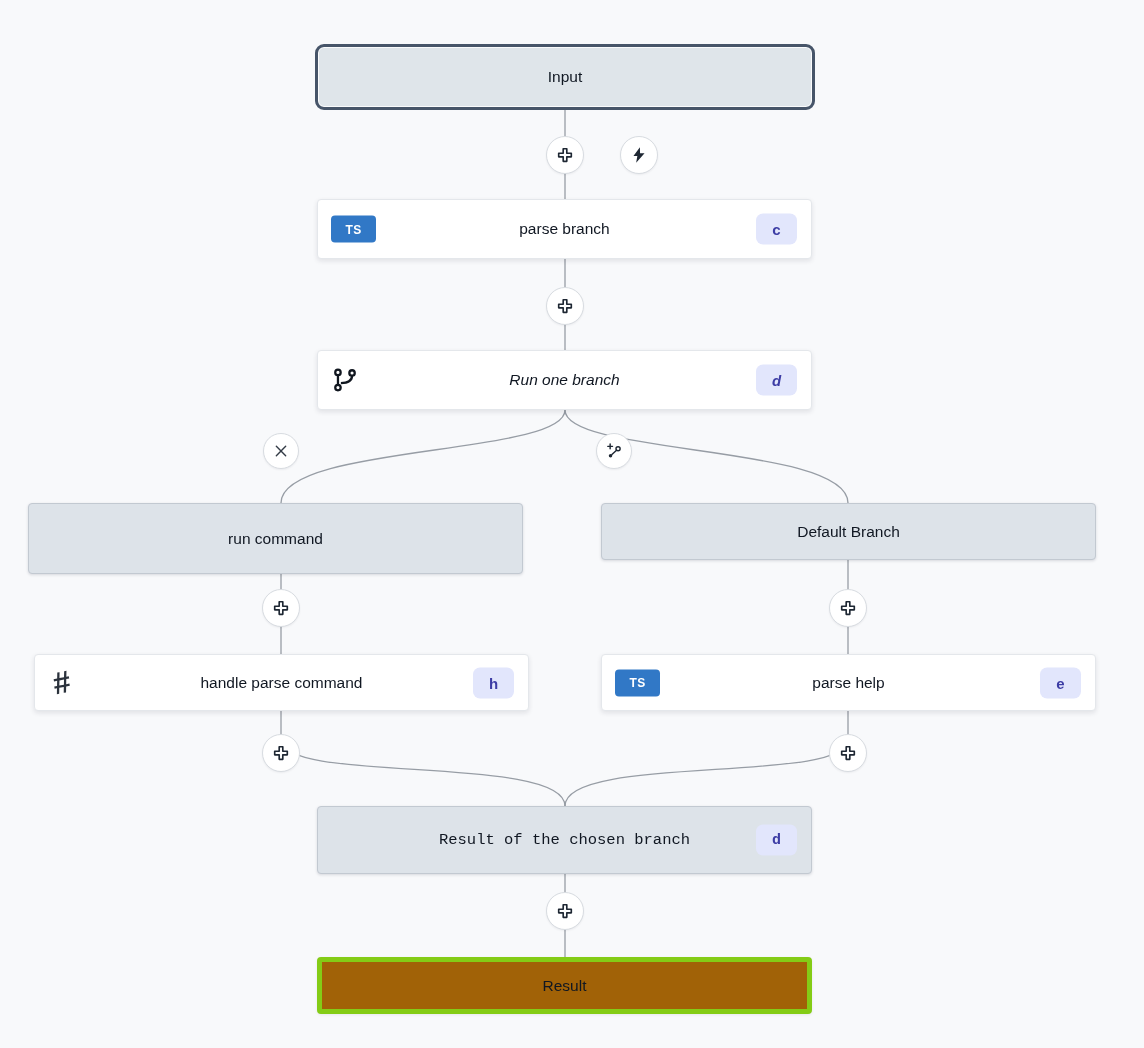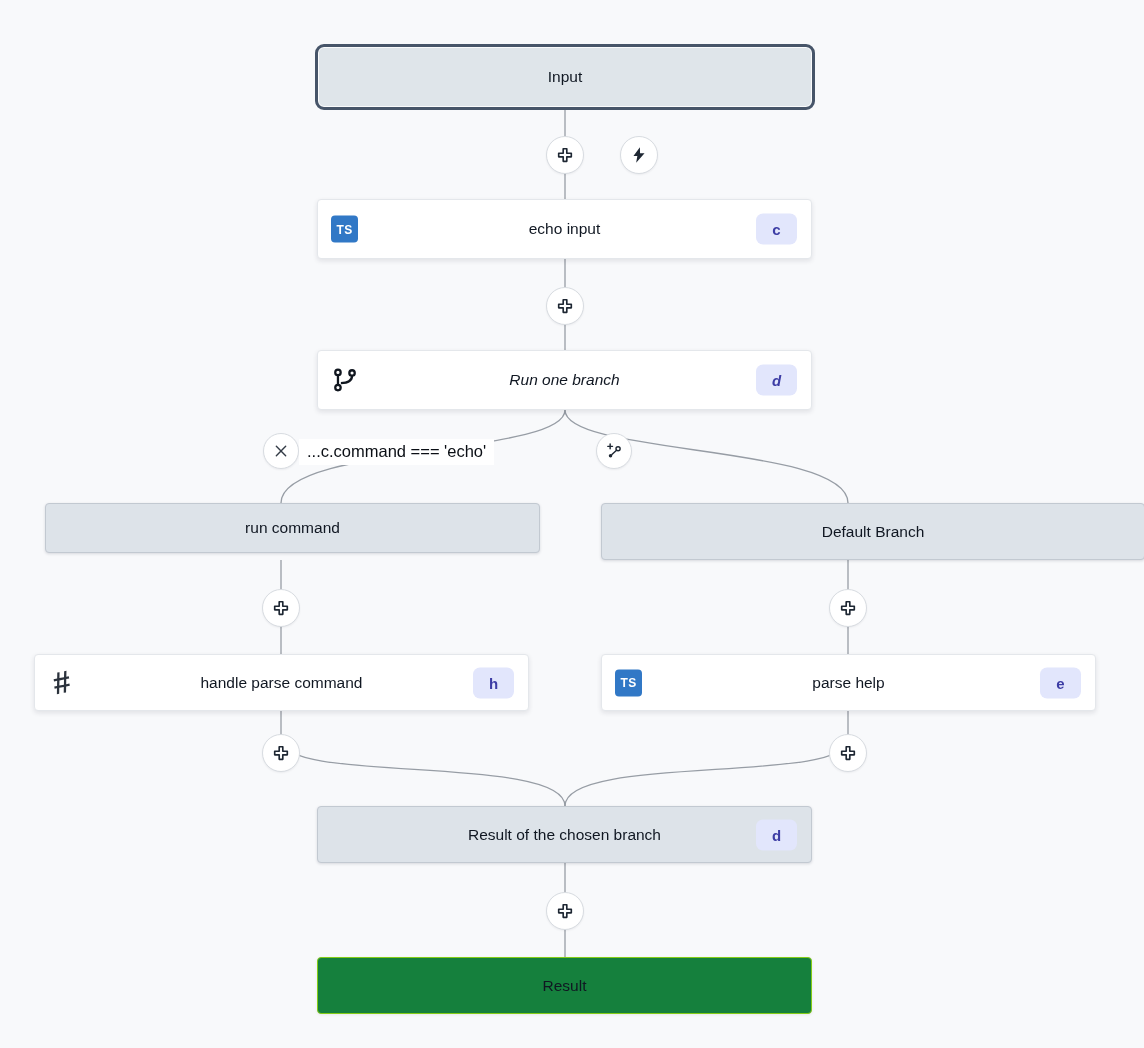--- a/index.html
+++ b/index.html
@@ -42,33 +42,33 @@
     border: 1px solid #c2c9d1;
     box-shadow: 0 1px 3px rgba(15, 23, 42, 0.14);
   }
   .node-selected {
     background: #dfe5ea;
     border: 3px solid #475569;
     border-radius: 9px;
     box-shadow: inset 0 0 0 1px rgba(255,255,255,0.85);
   }
   .node-plain {
-    background: #15803d;
-    border: 1px solid #84cc16;
+    background: #a16207;
+    border: 5px solid #84cc16;
     box-shadow: 0 1px 3px rgba(15, 23, 42, 0.07);
   }
   .node .label {
     text-align: center;
   }
   .lang-icon {
     position: absolute;
     left: 13px;
     top: 50%;
     transform: translateY(-50%);
-    width: 27px;
+    width: 45px;
     height: 27px;
     border-radius: 4px;
     background: #3178c6;
     color: #ffffff;
     font-weight: bold;
     font-size: 12px;
     display: flex;
     align-items: center;
     justify-content: center;
     letter-spacing: 0.3px;
@@ -169,21 +169,21 @@
   <div class="circle-btn" style="left:620px; top:136px;">
     <span style="display:flex">
       <svg width="18" height="18" viewBox="0 0 24 24">
           <path d="M13.2 1.8 L4.6 13.4 h5.2 L8.2 22.2 L19.4 9.6 h-6 z" fill="#1e2733"></path>
         </svg>
     </span>
   </div>
 
   <div class="node node-white" style="left:317px; top:199px; width:495px; height:60px;">
     <span class="lang-icon">TS</span>
-    <span class="label">echo input</span>
+    <span class="label">parse branch</span>
     <span class="id-badge">c</span>
   </div>
 
   <div class="circle-btn" style="left:546px; top:287px;">
     <span style="display:flex">
       <svg width="18" height="18" viewBox="0 0 24 24">
           <path d="M9.6 3.6 h4.8 v6 h6 v4.8 h-6 v6 h-4.8 v-6 h-6 v-4.8 h6 z" fill="#ffffff" stroke="#1e2733" stroke-width="2.2" stroke-linejoin="round"></path>
         </svg>
     </span>
   </div>
@@ -202,37 +202,36 @@
     <span class="id-badge">d</span>
   </div>
 
   <div class="circle-btn small" style="left:263px; top:433px;">
     <span style="display:flex">
       <svg width="16" height="16" viewBox="0 0 24 24" fill="none" stroke="#333b46" stroke-width="2.1" stroke-linecap="round">
           <path d="M5 5 L19 19 M19 5 L5 19"></path>
         </svg>
     </span>
   </div>
-  <div class="cond-label" style="left:299px; top:439px;">...c.command === 'echo'</div>
   <div class="circle-btn small" style="left:596px; top:433px;">
     <span style="display:flex">
       <svg width="19" height="19" viewBox="0 0 24 24" fill="none" stroke="#1e2733" stroke-width="1.8" stroke-linecap="round">
         <path d="M6.5 2.5 v6 M3.5 5.5 h6"></path>
         <circle cx="7" cy="17.5" r="2.2" fill="#1e2733" stroke="none"></circle>
         <circle cx="16.5" cy="8.5" r="2.6" fill="#ffffff"></circle>
         <path d="M8.7 15.9 L14.6 10.4"></path>
       </svg>
     </span>
   </div>
 
-  <div class="node node-gray" style="left:45px; top:503px; width:495px; height:50px;">
+  <div class="node node-gray" style="left:28px; top:503px; width:495px; height:71px;">
     <span class="label">run command</span>
   </div>
 
-  <div class="node node-gray" style="left:601px; top:503px; width:544px; height:57px;">
+  <div class="node node-gray" style="left:601px; top:503px; width:495px; height:57px;">
     <span class="label">Default Branch</span>
   </div>
 
   <div class="circle-btn" style="left:262px; top:589px;">
     <span style="display:flex">
       <svg width="18" height="18" viewBox="0 0 24 24">
           <path d="M9.6 3.6 h4.8 v6 h6 v4.8 h-6 v6 h-4.8 v-6 h-6 v-4.8 h6 z" fill="#ffffff" stroke="#1e2733" stroke-width="2.2" stroke-linejoin="round"></path>
         </svg>
     </span>
   </div>
@@ -266,21 +265,21 @@
     </span>
   </div>
   <div class="circle-btn" style="left:829px; top:734px;">
     <span style="display:flex">
       <svg width="18" height="18" viewBox="0 0 24 24">
           <path d="M9.6 3.6 h4.8 v6 h6 v4.8 h-6 v6 h-4.8 v-6 h-6 v-4.8 h6 z" fill="#ffffff" stroke="#1e2733" stroke-width="2.2" stroke-linejoin="round"></path>
         </svg>
     </span>
   </div>
 
-  <div class="node node-gray" style="left:317px; top:806px; width:495px; height:57px;">
+  <div class="node node-gray" style="left:317px; top:806px; width:495px; height:68px;font-family:Liberation Mono, monospace;">
     <span class="label">Result of the chosen branch</span>
     <span class="id-badge">d</span>
   </div>
 
   <div class="circle-btn" style="left:546px; top:892px;">
     <span style="display:flex">
       <svg width="18" height="18" viewBox="0 0 24 24">
           <path d="M9.6 3.6 h4.8 v6 h6 v4.8 h-6 v6 h-4.8 v-6 h-6 v-4.8 h6 z" fill="#ffffff" stroke="#1e2733" stroke-width="2.2" stroke-linejoin="round"></path>
         </svg>
     </span>

